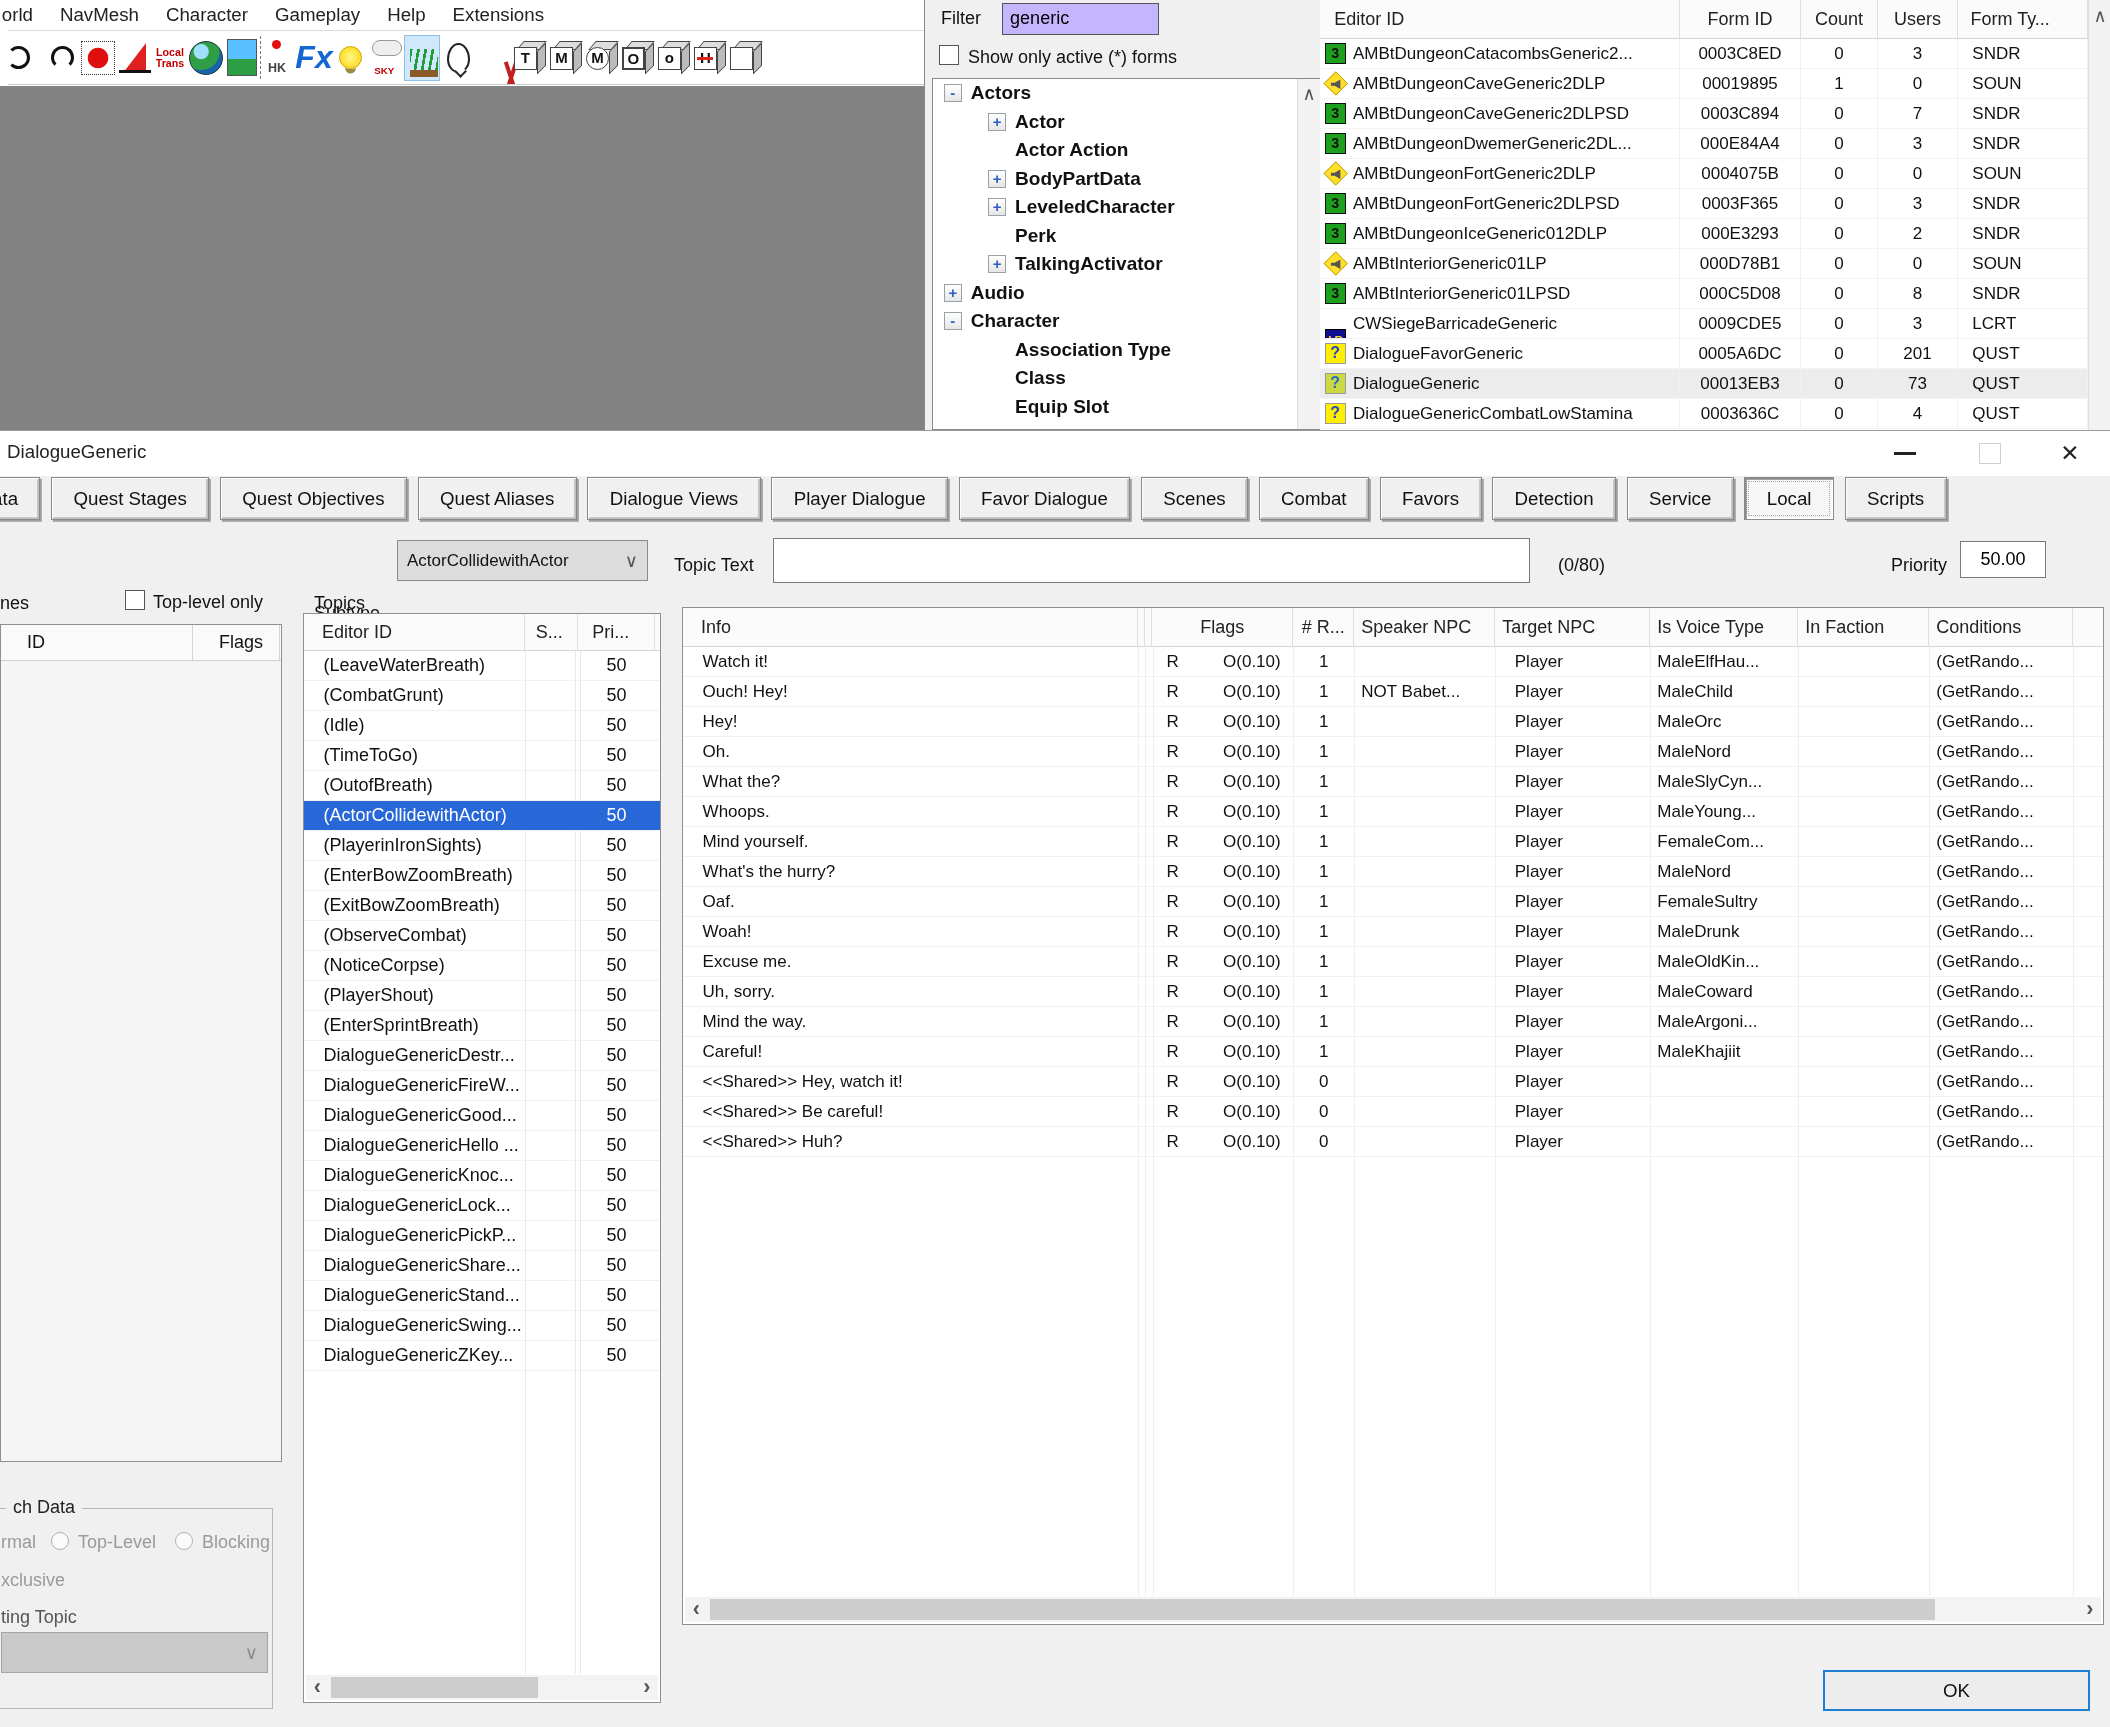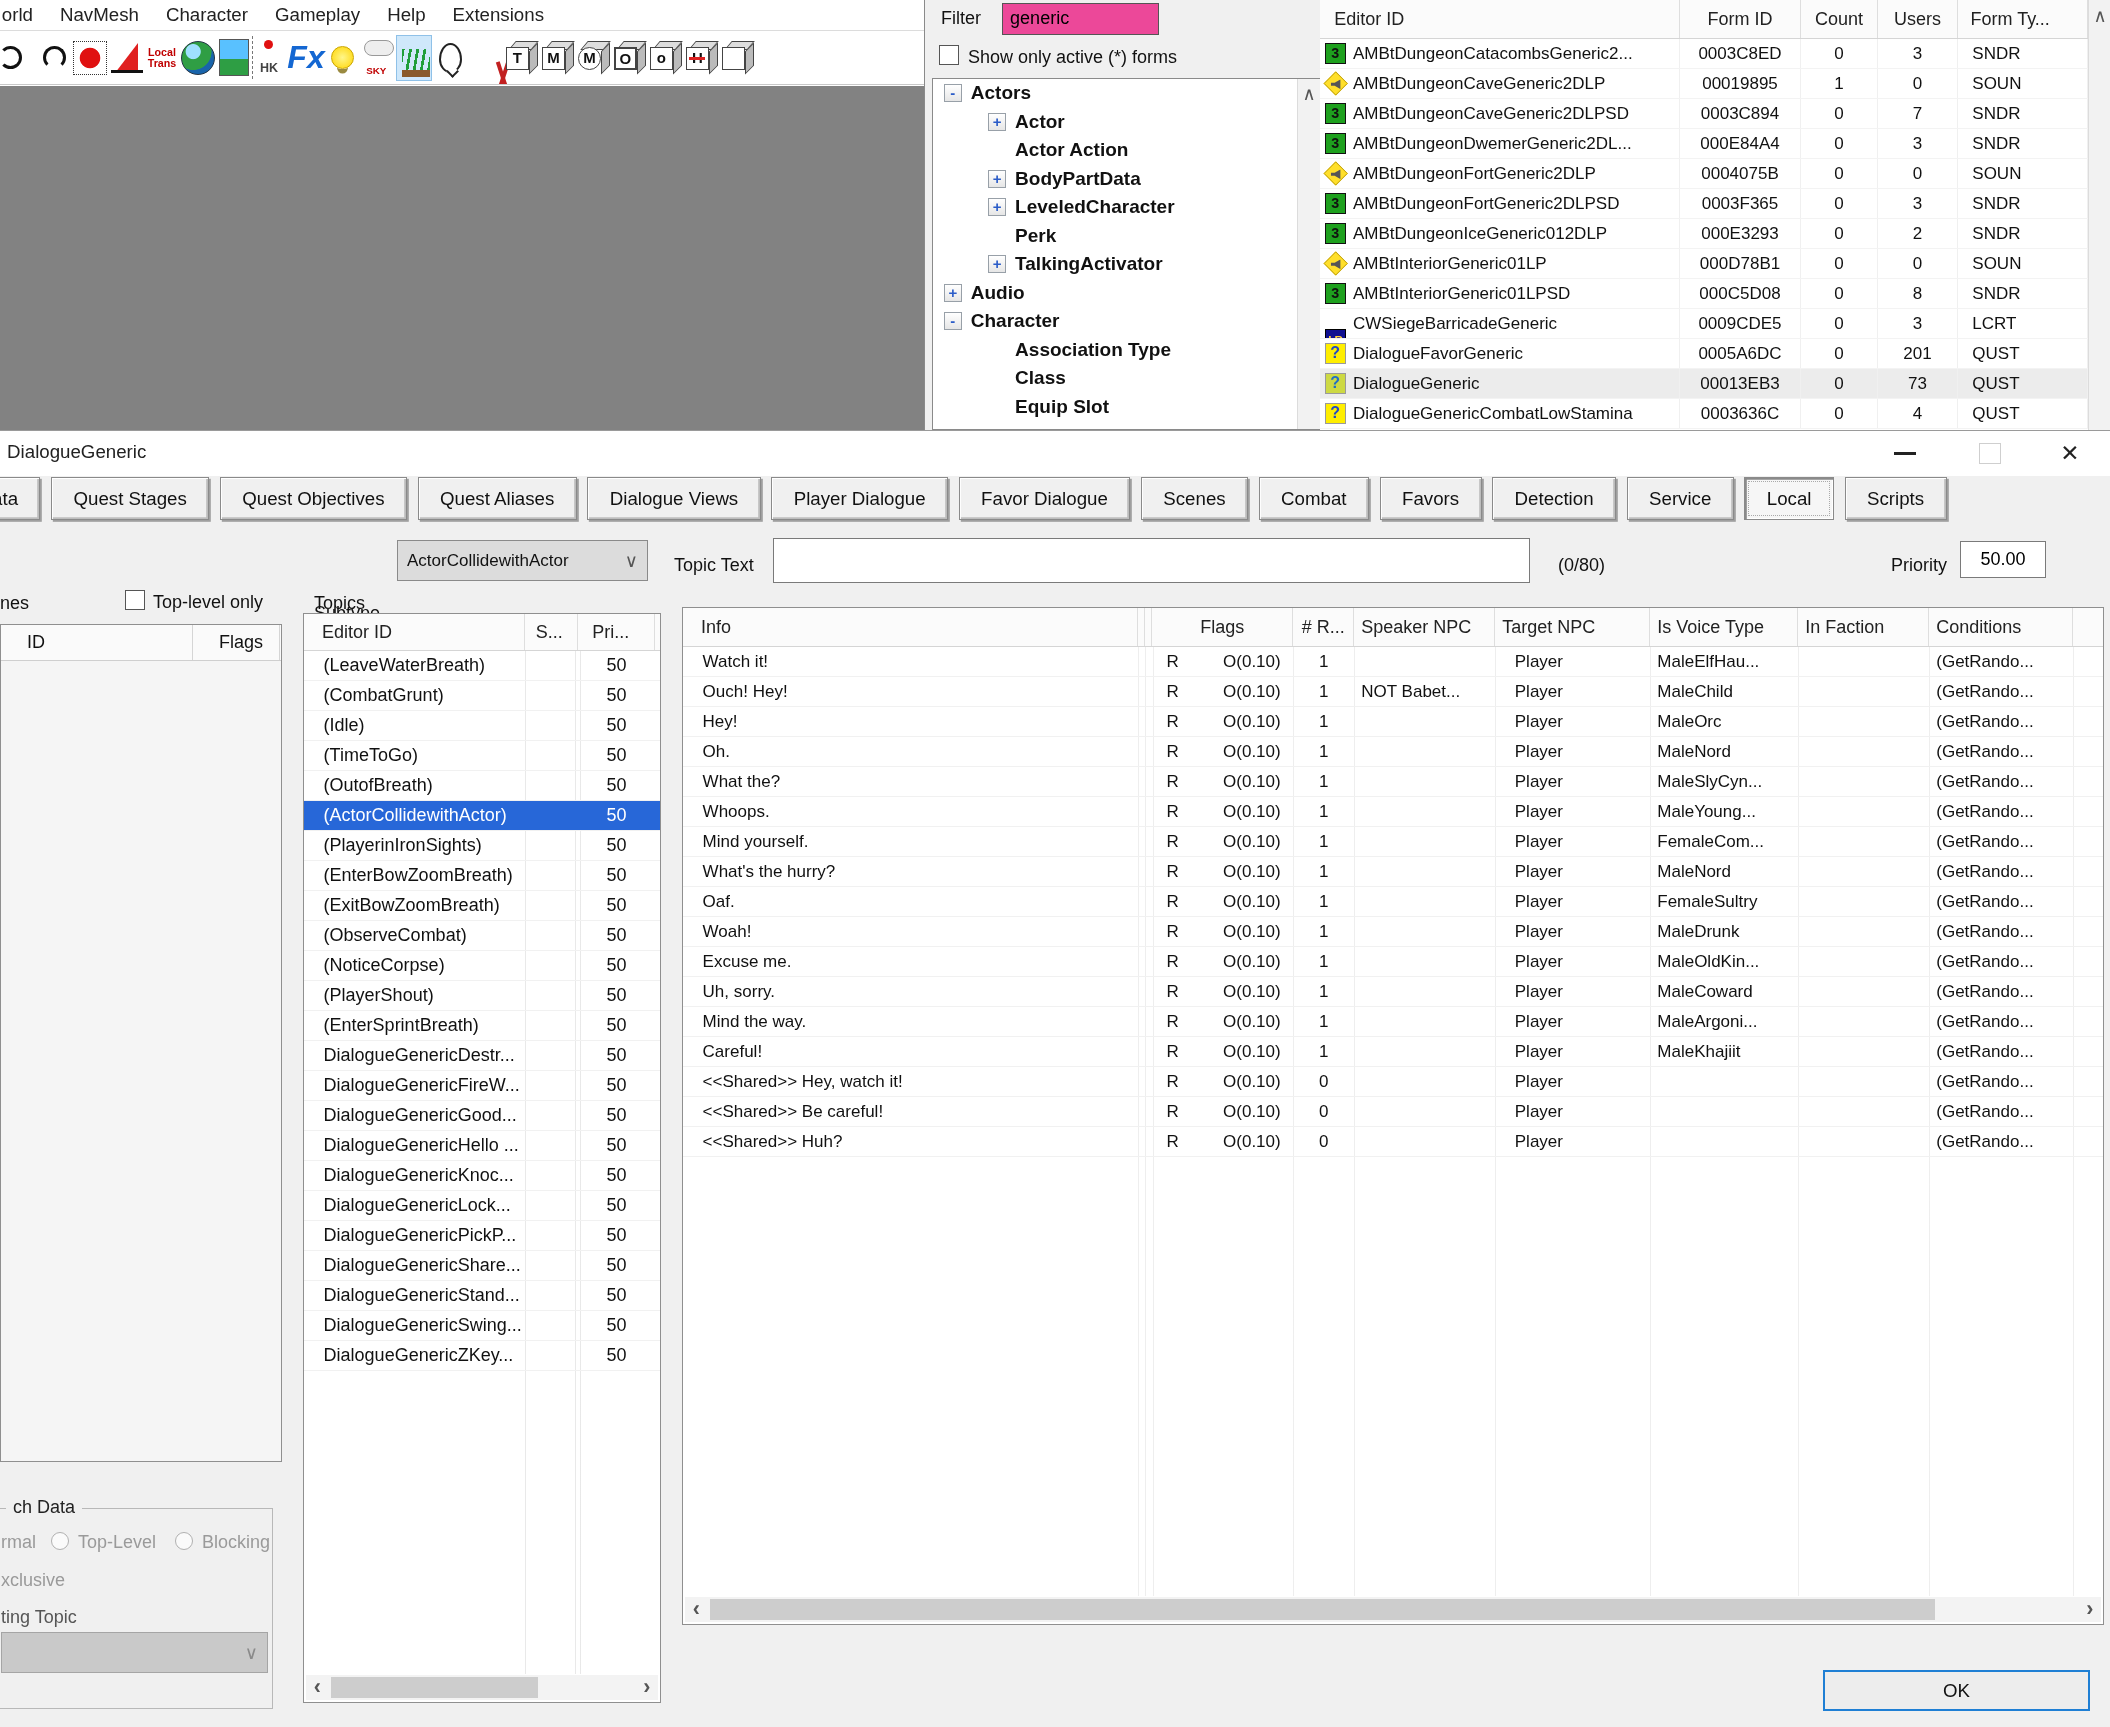--- a/index.html
+++ b/index.html
@@ -5,21 +5,21 @@
   * { box-sizing: border-box; }
   html,body { margin:0; padding:0; background:#fff; }
   body { width:2110px; height:1728px; overflow:hidden;
          font-family:"Liberation Sans", sans-serif; color:#111; }
   #screen { position:relative; width:1858px; height:1728px; background:#fff; }
 
   
   .menubar { position:absolute; left:0; top:0; width:924px; height:30px; background:#fff;
              display:flex; gap:27px; padding-left:1.8px; align-items:center; }
   .menu-item { font-size:18.7px; color:#222; white-space:nowrap; }
-  .toolbar { position:absolute; left:0; top:30px; width:924px; height:55px; background:#fff;
+  .toolbar { position:absolute; left:8px; top:30px; width:924px; height:55px; background:#fff;
              border-top:0.9px solid #dcdcdc; border-bottom:0.9px solid #c9c9c9;
              display:flex; align-items:center; gap:0; overflow:hidden; }
   .tbi { width:36px; height:43px; position:relative; flex:0 0 auto;
          display:flex; align-items:center; justify-content:center; }
   .undo { width:23px; height:23px; border:3.6px solid #111; border-radius:50%;
           border-left-color:transparent; margin-left:-14.3px; }
   .redo { width:23px; height:23px; border:3.6px solid #111; border-radius:50%;
           border-bottom-color:transparent; }
   .snapgrid { width:34px; height:34px; border:1.8px dotted #333;
               background:radial-gradient(circle,#e01010 0 9.8px,transparent 10.7px); }
@@ -67,21 +67,21 @@
   .cube.circle .cube-face { border-radius:50%; }
   .cube.boxed .cube-face { border-width:2.7px; }
   .cube.hbar .cube-face::after { content:""; position:absolute; left:1.8px; top:9px; width:16px; height:3.6px; background:#d22; }
   .render-area { position:absolute; left:0; top:86px; width:924px; height:345px; background:#828282; }
 
   
   .object-window { position:absolute; left:924px; top:0; width:1186px; height:430px;
                    background:#f0f0f0; border-left:1.8px solid #8a8a8a; }
   .ow-filter-label { position:absolute; left:16px; top:8px; font-size:18px; }
   .ow-filter-input { position:absolute; left:77px; top:2.7px; width:157px; height:32px;
-                     border:1.8px solid #555; font:18px "Liberation Sans",sans-serif; padding:0 7.1px; background:#ec4899; }
+                     border:1.8px solid #555; font:18px "Liberation Sans",sans-serif; padding:0 7.1px; background:#c4b5fd; }
   .checkbox { width:19.6px; height:19.6px; border:1.8px solid #555; background:#fff; display:inline-block; }
   .ow-check { position:absolute; left:14.3px; top:45px; }
   .ow-check-label { position:absolute; left:43px; top:47px; font-size:18px; }
   .ow-tree { position:absolute; left:7.1px; top:78px; width:389px; height:352px; background:#fff;
              border:0.9px solid #8a8a8a; overflow:hidden; }
   .tree-scroll { position:absolute; right:0; top:0; bottom:0; width:23px; background:#f2f2f2;
                  border-left:0.9px solid #dcdcdc; text-align:center; color:#555; font-size:18px; padding-top:3.6px; }
   .tree-item { display:flex; align-items:center; height:28.5px; }
   .lvl0 { padding-left:10.7px; } .lvl1 { padding-left:55px; }
   .exp { width:18px; height:18px; border:0.9px solid #98a0a8; background:linear-gradient(#fff,#e6e6e6);

